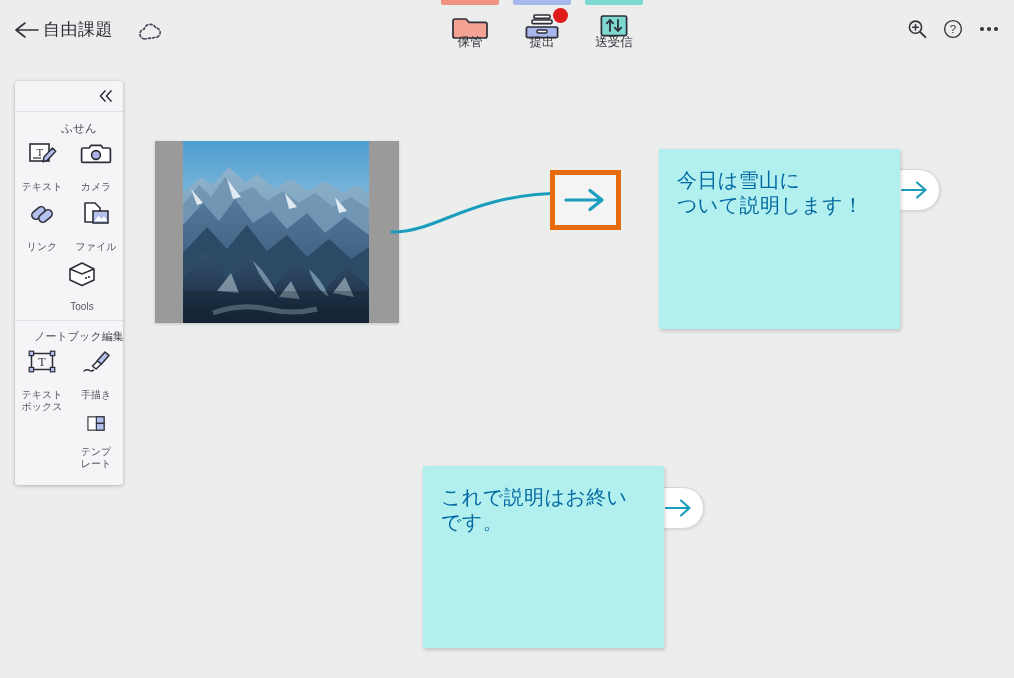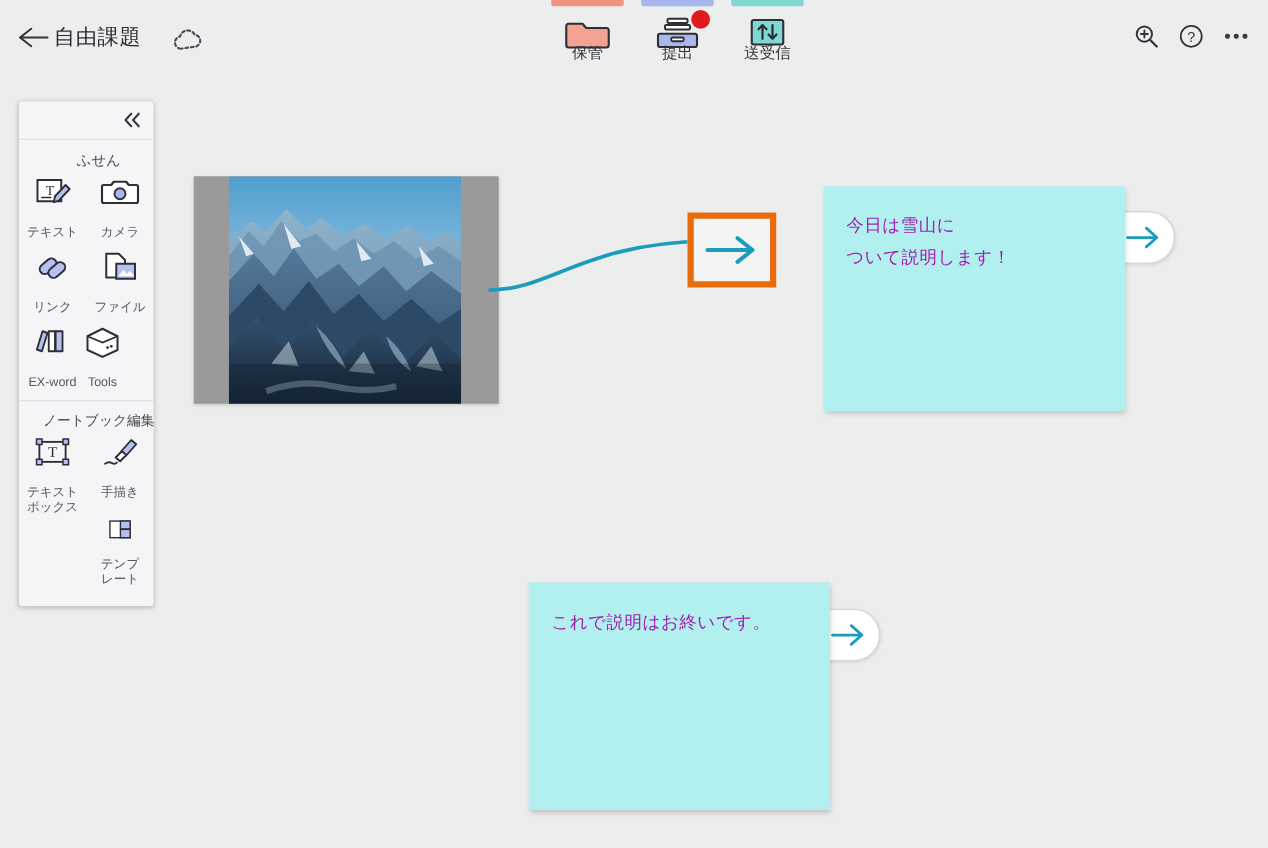--- a/index.html
+++ b/index.html
@@ -91,21 +91,21 @@
     border: 5px solid #e86b0c; background: #f4f4f4;
   }
   .hl-arrow { position: absolute; left: 50%; top: 50%; transform: translate(-50%,-50%); }
 
   .note {
     position: absolute; background: #b2efef;
     box-shadow: 1px 2px 4px rgba(0,0,0,.18);
   }
   .note-text {
     position: absolute; left: 18px; top: 19px; right: 22px;
-    font-size: 14px; line-height: 25px; color: #a21caf;
+    font-size: 20px; line-height: 25px; color: #0369a1;
     white-space: pre-line; letter-spacing: .4px;
   }
   .note1 { left: 659px; top: 149px; width: 241px; height: 180px; z-index: 3; }
   .note2 { left: 423px; top: 466px; width: 241px; height: 182px; z-index: 3; }
 
   .pill-btn {
     position: absolute; width: 52px; height: 42px;
     background: #fff; border: 1px solid #d7d7da;
     border-radius: 0 21px 21px 0; cursor: pointer; z-index: 2;
     box-shadow: 1px 1px 3px rgba(0,0,0,.10);
@@ -234,30 +234,20 @@
 
       <div class="sb-item" style="left:54px; top:60px">
         <svg class="sbico" viewBox="0 0 34 30">
           <path d="M6 4 h10 l5 5 v14 H6 z" fill="#fff" stroke="#2e2e38" stroke-width="1.6" stroke-linejoin="round"></path>
           <rect x="14" y="12" width="15" height="12" fill="#b4c1ee" stroke="#2e2e38" stroke-width="1.6"></rect>
           <path d="M15.5 22 l4-5 3 3 2.5-2.5 3.5 4.5 z" fill="#fff" stroke="none"></path>
         </svg>
         <div class="sblabel">ファイル</div>
       </div>
 
-      <div class="sb-item" style="left:0; top:120px">
-        <svg class="sbico" viewBox="0 0 34 30">
-          <g stroke="#2e2e38" stroke-width="1.5" stroke-linejoin="round">
-            <path d="M9 6 l4 1.4 -4.5 14.6 -4-1.4 z" fill="#b4c1ee"></path>
-            <rect x="14" y="6" width="5" height="16" fill="#fff"></rect>
-            <rect x="19.5" y="6" width="5.5" height="16" fill="#b4c1ee"></rect>
-          </g>
-        </svg>
-        <div class="sblabel">EX-word</div>
-      </div>
 
       <div class="sb-item" style="left:40px; top:120px">
         <svg class="sbico" viewBox="0 0 34 30">
           <path d="M17 4 L29 10 V21 L17 26.5 L5 21 V10 z" fill="#fff" stroke="#2e2e38" stroke-width="1.6" stroke-linejoin="round"></path>
           <path d="M5 10 L17 15 L29 10" fill="none" stroke="#2e2e38" stroke-width="1.5"></path>
           <circle cx="21" cy="19" r="1.1" fill="#2e2e38"></circle>
             <circle cx="24" cy="18" r="1.1" fill="#2e2e38"></circle>
         </svg>
         <div class="sblabel">Tools</div>
       </div>

